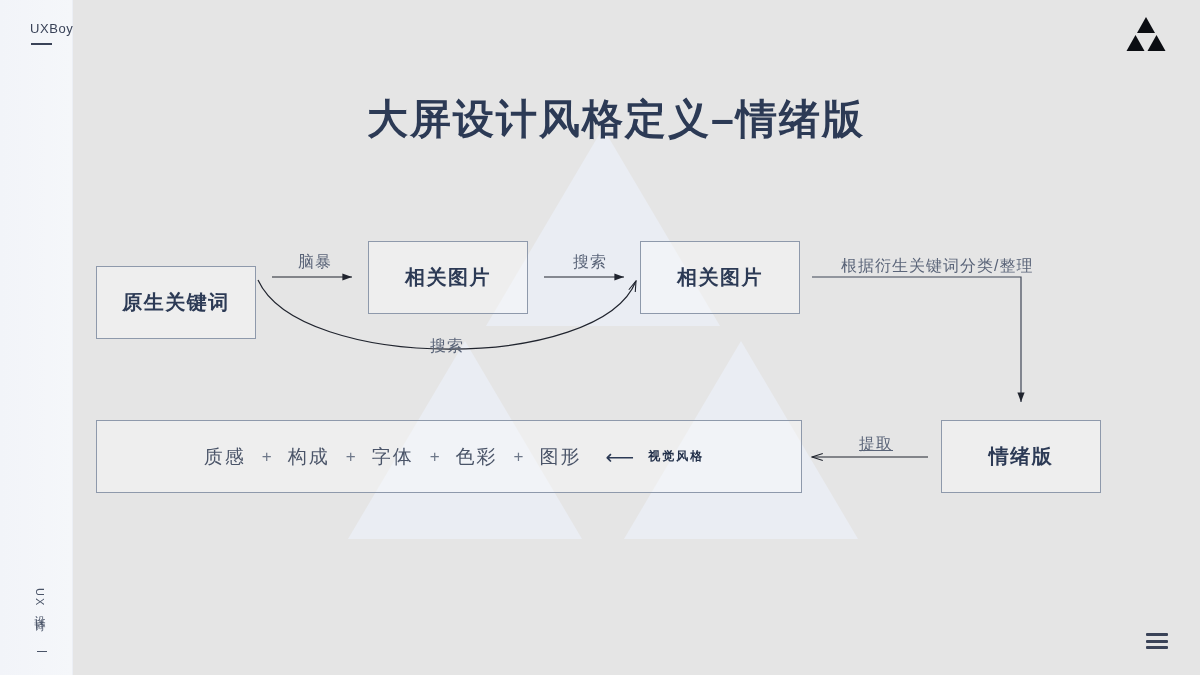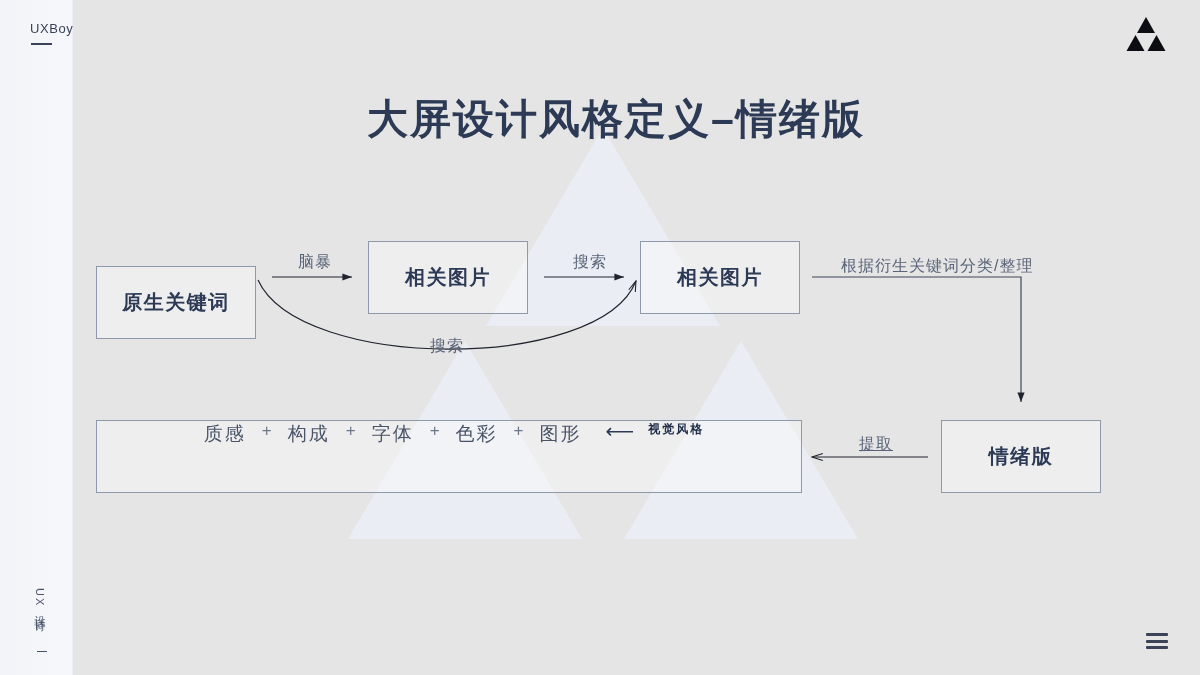--- a/index.html
+++ b/index.html
@@ -105,21 +105,21 @@
   #node-mood     { left: 941px; top: 420px; width: 160px; height: 73px; }
 
   .bar {
     position: absolute;
     left: 96px; top: 420px;
     width: 706px; height: 73px;
     border: 1px solid #8e99ab;
     background: rgba(255,255,255,0.35);
     box-sizing: border-box;
     display: flex;
-    align-items: flex-start;
+    align-items: center;
     justify-content: center;
     gap: 0px;
   }
   .bar-item {
     color: #4a5468;
     font-size: 19px;
     letter-spacing: 2px;
     padding: 0 14px;
   }
   .bar-plus {

